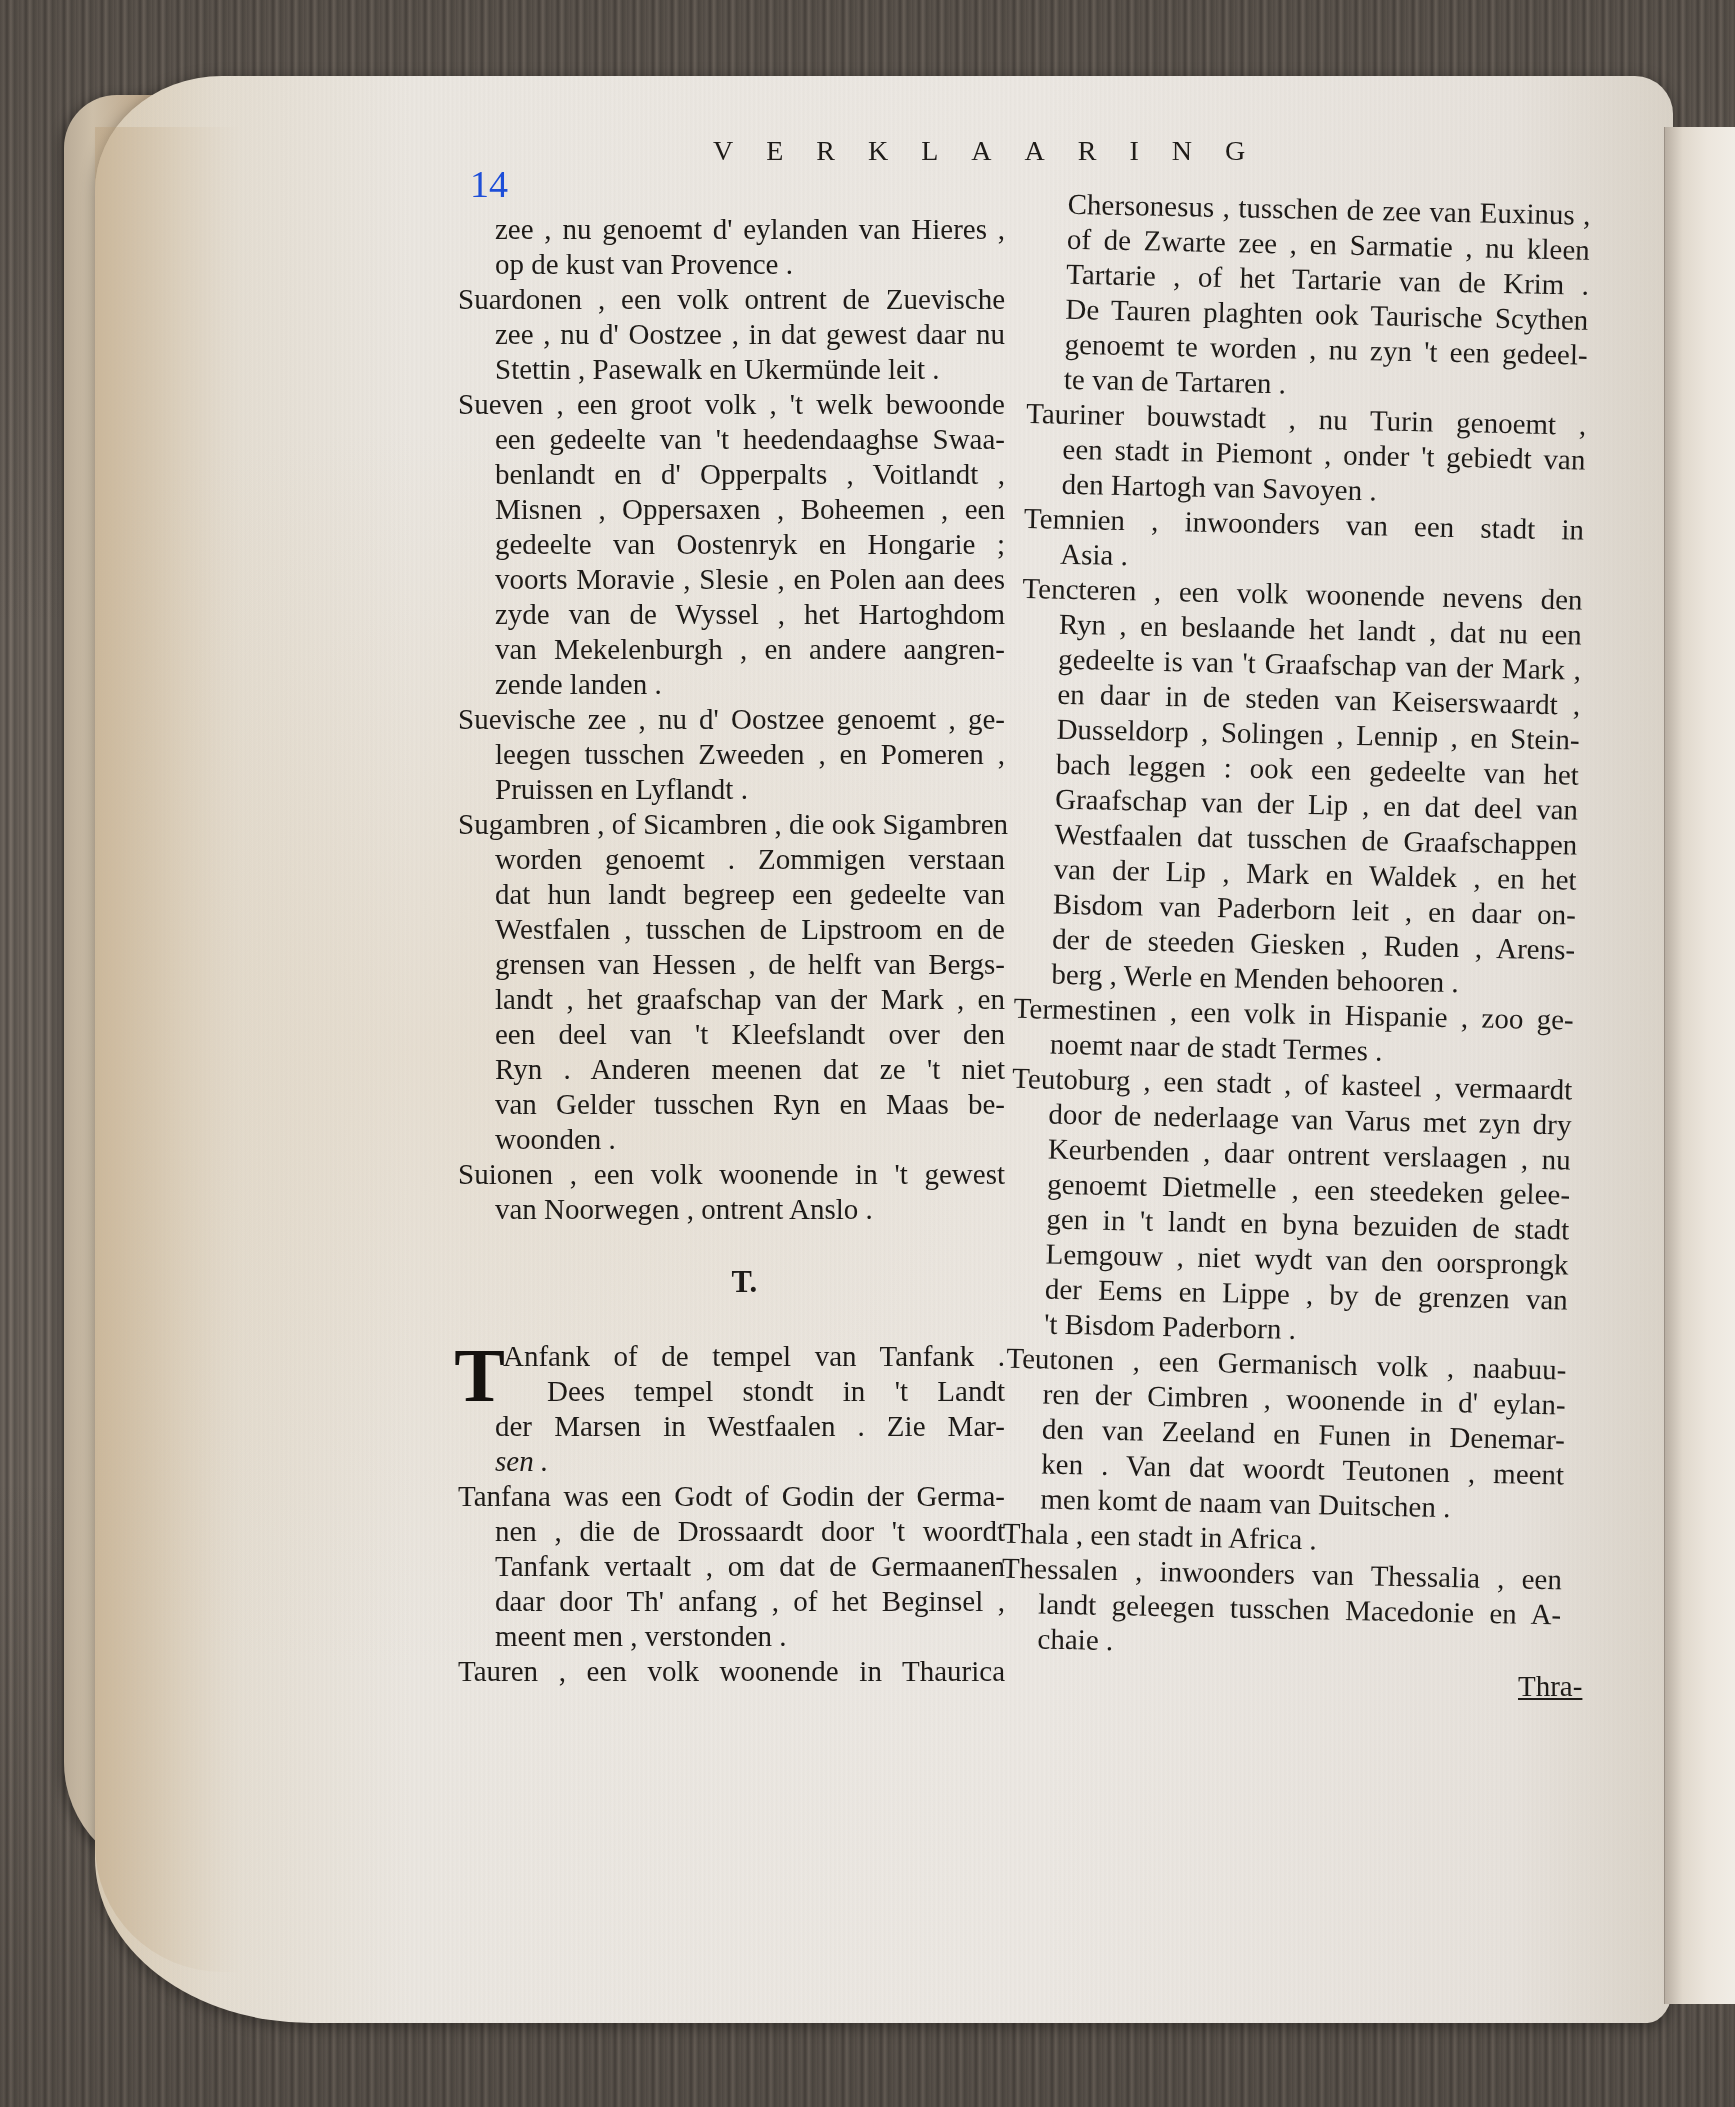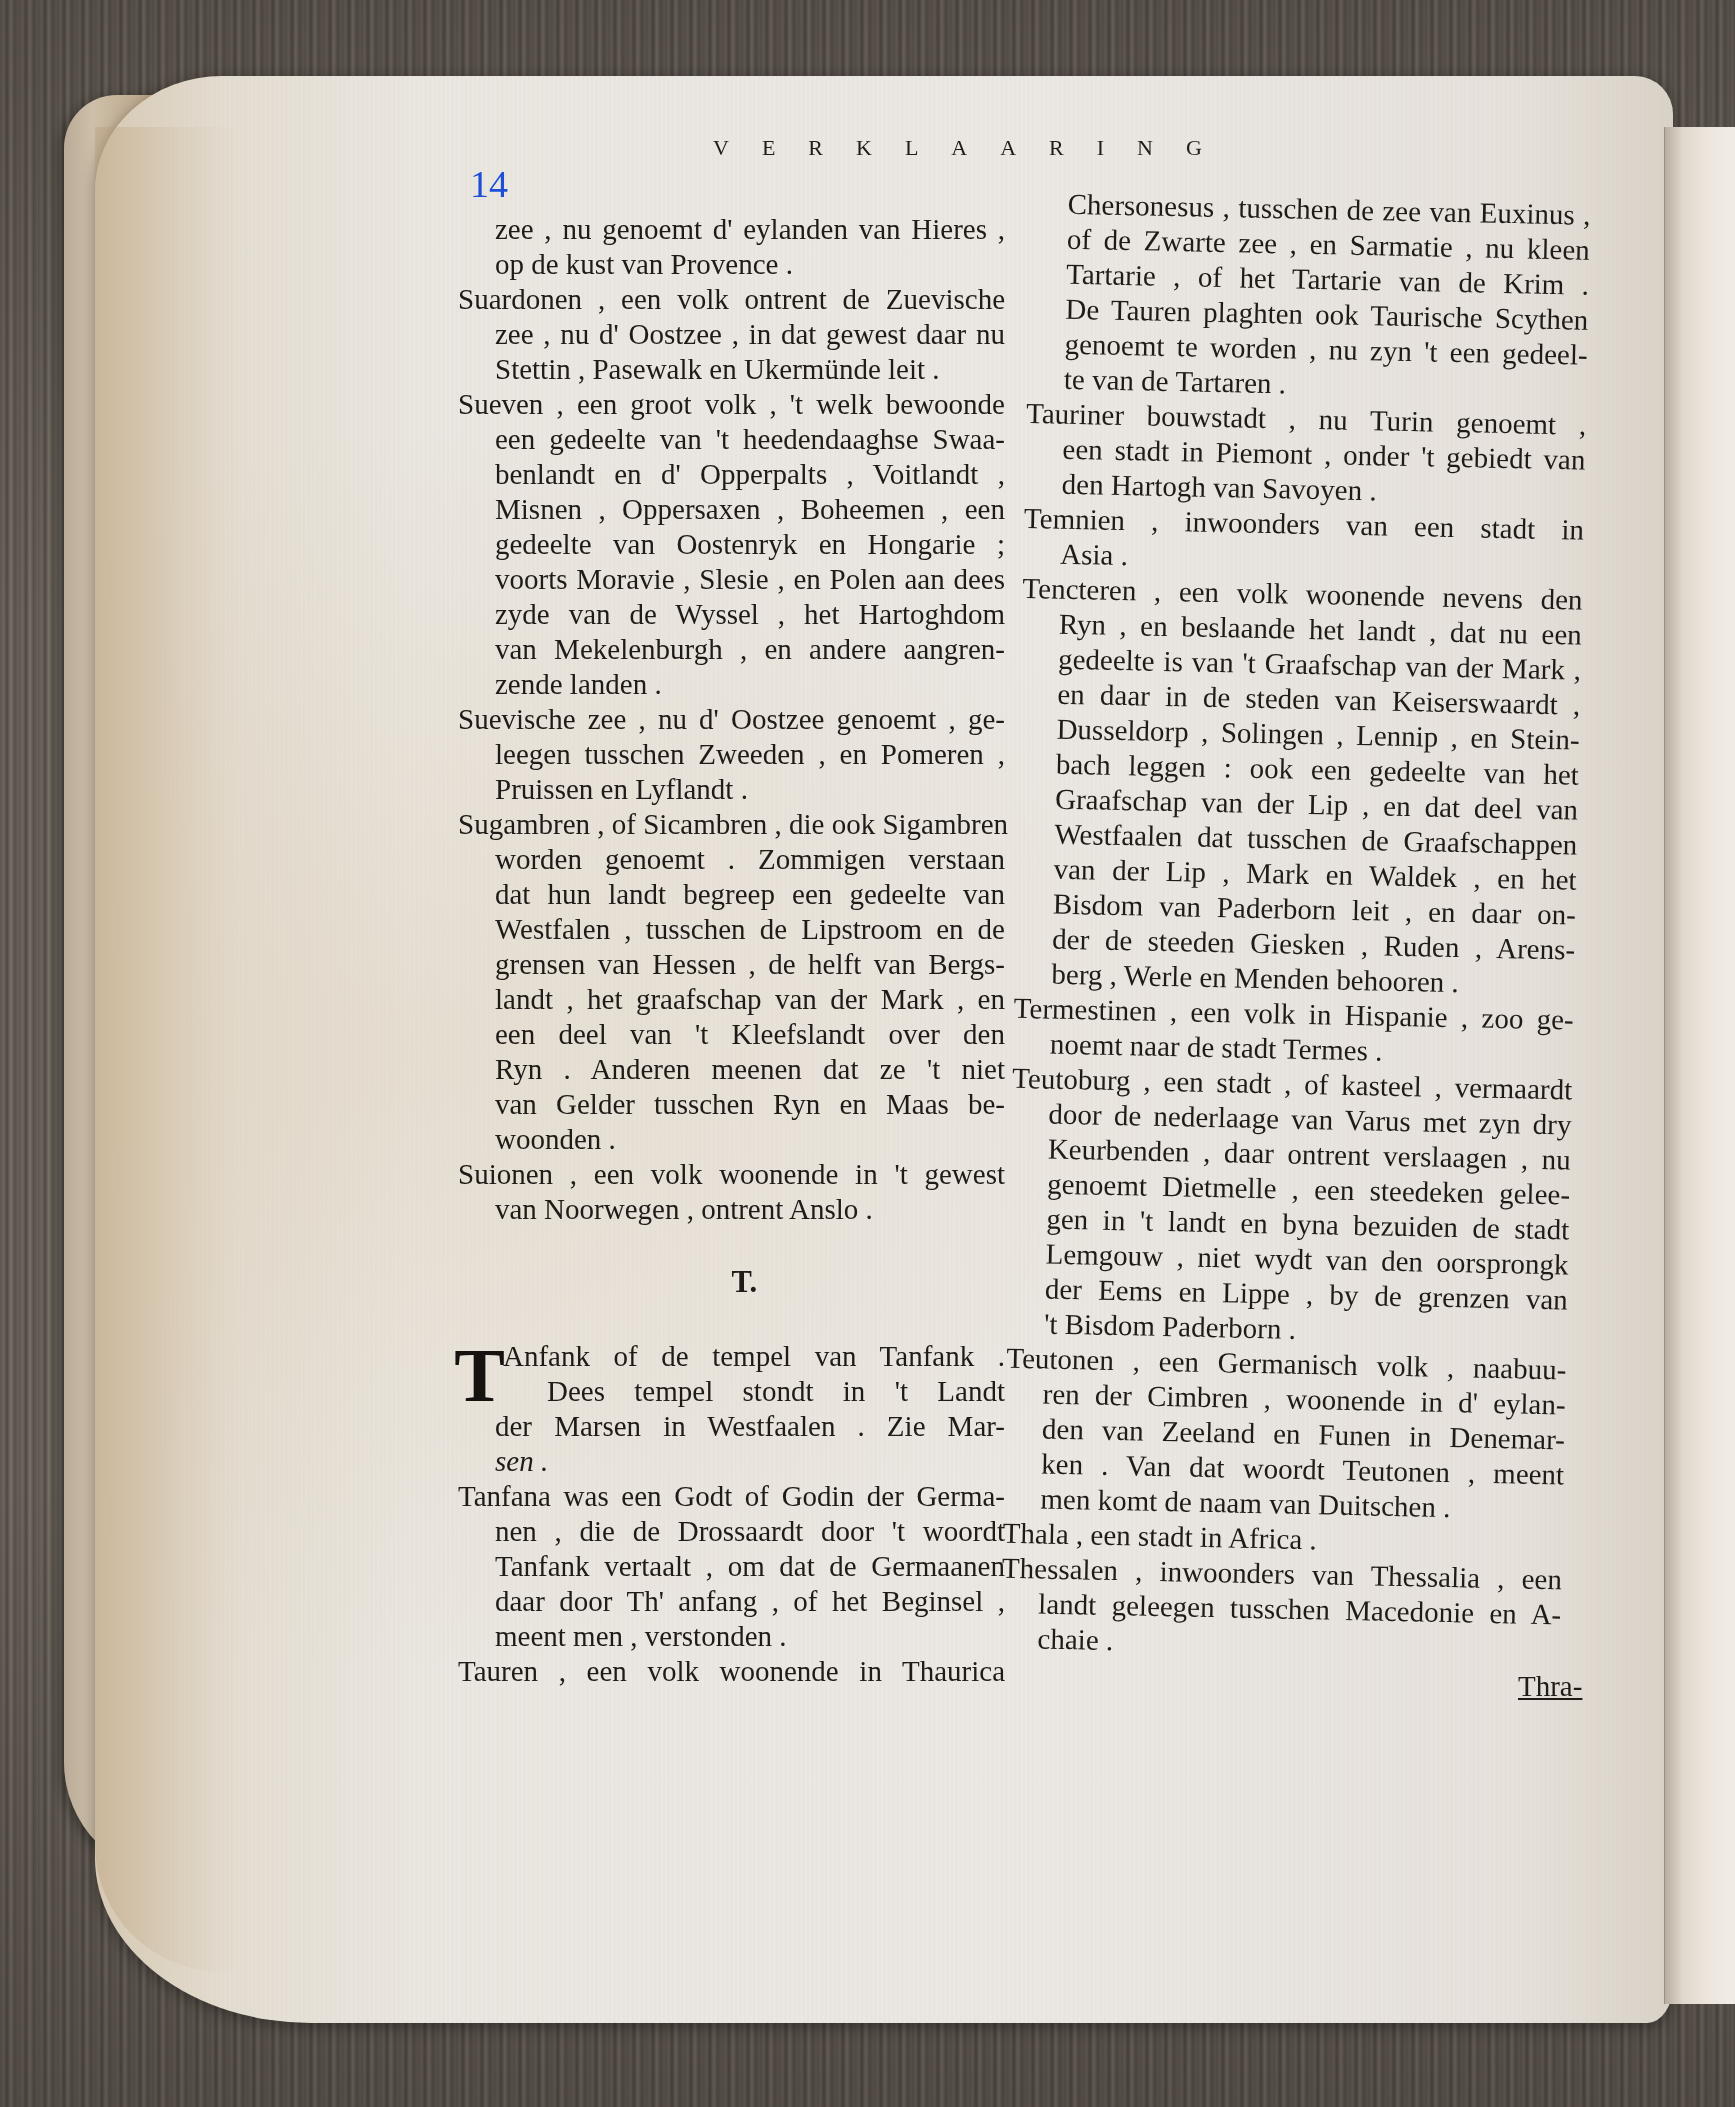--- a/index.html
+++ b/index.html
@@ -56,21 +56,21 @@
     }
     .content {
       position: absolute;
       left: 0; top: 0;
       width: 1735px; height: 2108px;
       color: #1e1b18;
     }
     .running-head {
       position: absolute;
       left: 713px; top: 135px;
-      font-size: 22px;
+      font-size: 28px;
       letter-spacing: 33px;
       color: #1f1c19;
     }
     .page-number {
       position: absolute;
       left: 470px; top: 162px;
       font-size: 38px;
       color: #1d4ed8;
       text-align: right;
     }

